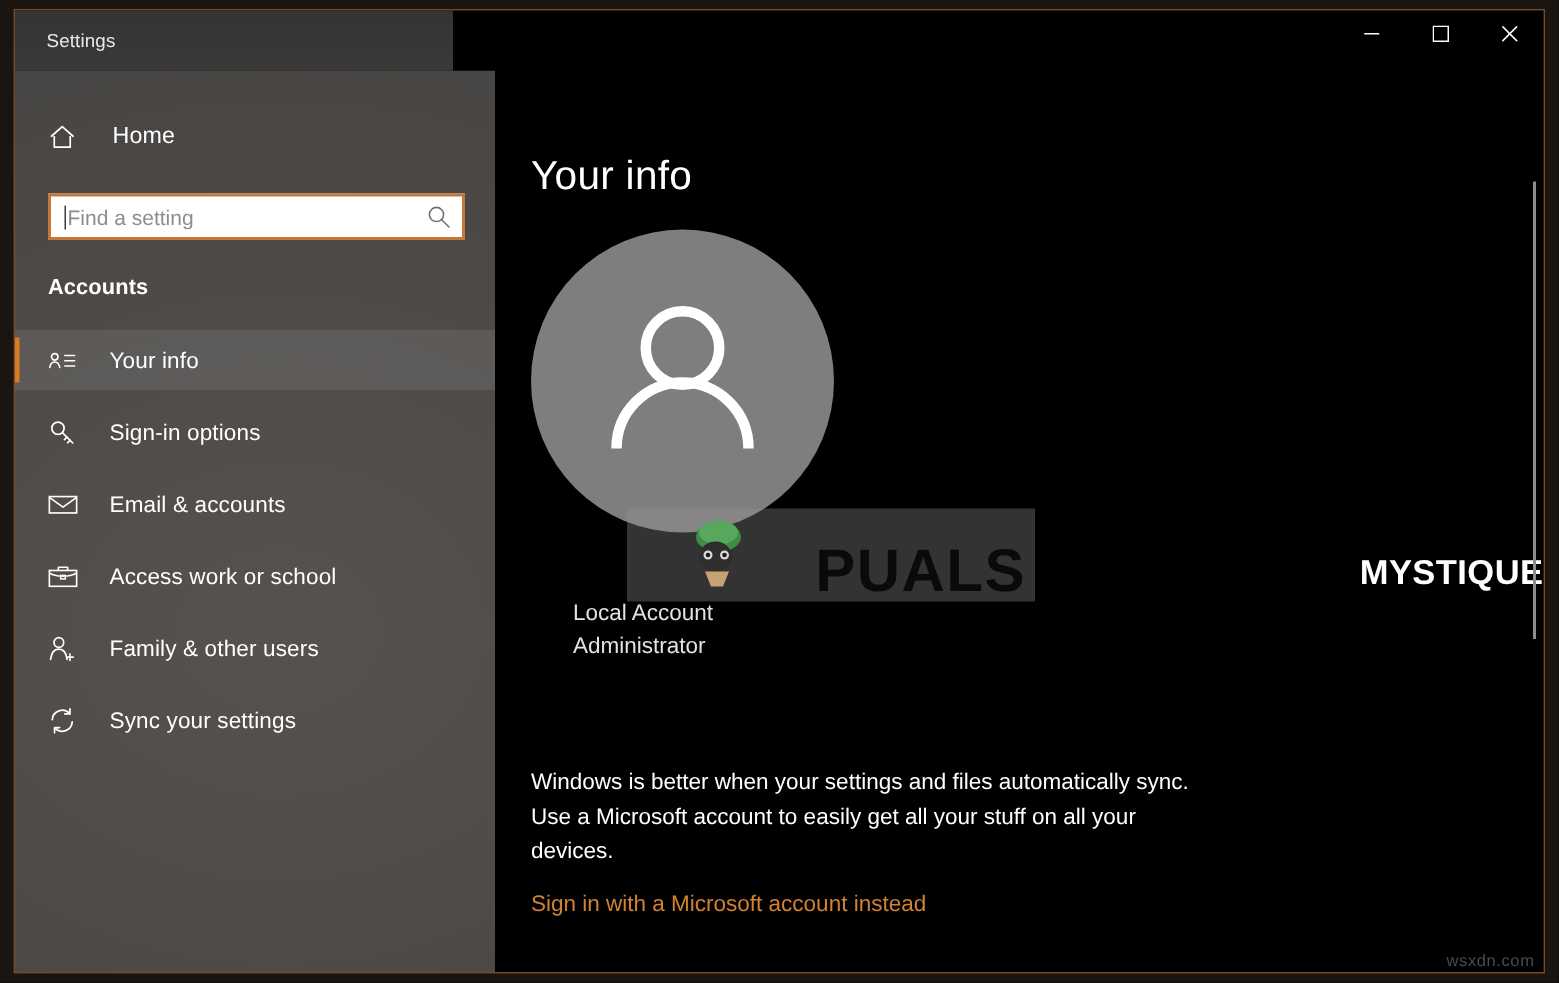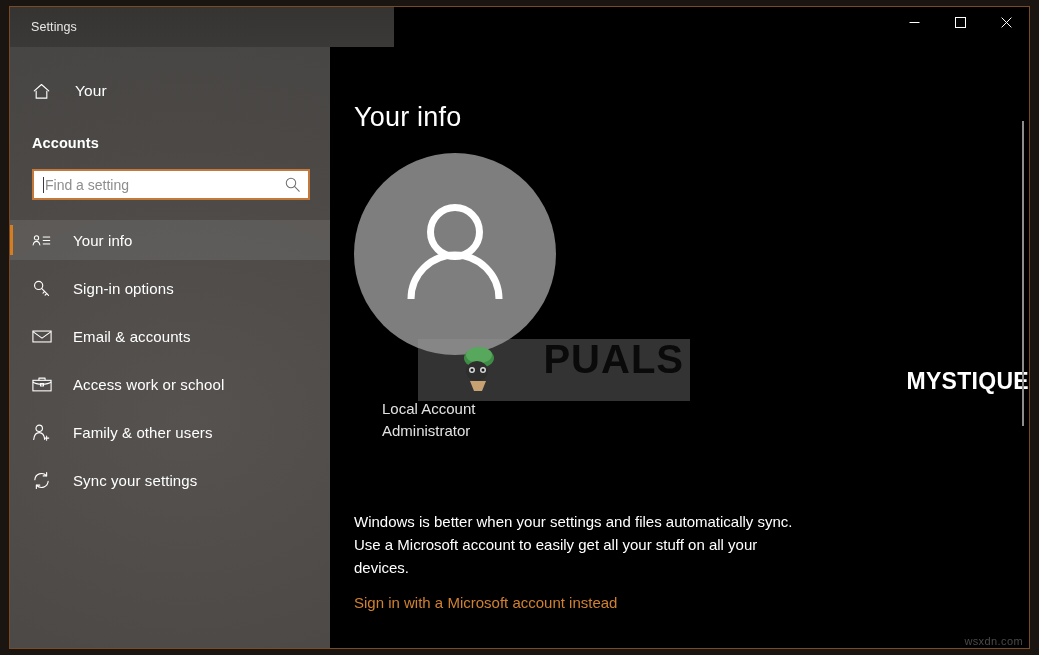--- a/index.html
+++ b/index.html
@@ -24,21 +24,21 @@
   
   #titlebar {
     height: 40px;
     flex: 0 0 40px;
     display: flex;
     align-items: flex-start;
     position: relative;
     z-index: 5;
   }
   #titlebar-left {
-    width: 384px;
+    width: 292px;
     height: 40px;
     background: linear-gradient(180deg, #363432 0%, #3b3937 100%);
     display: flex;
     align-items: center;
     padding-left: 21px;
   }
   #titlebar-title {
     color: #e8e8e8;
     font-size: 12.5px;
     letter-spacing: .1px;
@@ -212,21 +212,21 @@
     margin-left: 28px;
   }
   #account-type { margin-top: 5px; }
 
   #watermark {
     position: absolute;
     left: 64px; top: -30px;
     width: 272px; height: 62px;
     background: rgba(150,150,150,.34);
     display: flex;
-    align-items: flex-start;
+    align-items: flex-end;
     justify-content: flex-end;
     padding-right: 6px;
     pointer-events: none;
   }
   #watermark-text {
     color: #0a0a0a;
     font-size: 40px;
     font-weight: bold;
     letter-spacing: 1px;
     line-height: 1;
@@ -313,35 +313,35 @@
 
     <div id="sidebar">
 
       <div class="nav-home">
         <span class="ic">
           <svg width="19" height="19" viewBox="0 0 20 20">
             <path d="M2.4 9.3 L10 2.6 L17.6 9.3" fill="none" stroke="#ffffff" stroke-width="1.2" stroke-linecap="round" stroke-linejoin="round"></path>
             <path d="M4.4 9.1 L4.4 17 L15.6 17 L15.6 9.1" fill="none" stroke="#ffffff" stroke-width="1.2" stroke-linejoin="round"></path>
           </svg>
         </span>
-        <span class="lb">Your</span>
-      </div>
-
-      <div id="accounts-head">Accounts</div>
+        <span class="lb">Home</span>
+      </div>
 
       <div id="searchbox">
         <span id="search-caret"></span>
         <input id="search-input" type="text" autocomplete="off" placeholder="Find a setting" style="">
         <span id="search-icon">
           <svg width="17" height="17" viewBox="0 0 18 18">
             <circle cx="7.4" cy="7.4" r="5" fill="none" stroke="#707070" stroke-width="1.1"></circle>
             <line x1="11.1" y1="11.1" x2="16.2" y2="16.2" stroke="#707070" stroke-width="1.1" stroke-linecap="round"></line>
           </svg>
         </span>
       </div>
+
+      <div id="accounts-head">Accounts</div>
 
       <div id="navlist">
 
         <div class="nav-item selected">
           <span class="ic">
             <svg width="19" height="15" viewBox="0 0 22 16">
               <circle cx="5.2" cy="5.0" r="2.5" fill="none" stroke="#ffffff" stroke-width="1.2"></circle>
               <path d="M1.3 13.2 C1.9 10.2 3.4 9.0 5.2 9.0 C7.0 9.0 8.5 10.2 9.1 13.2" fill="none" stroke="#ffffff" stroke-width="1.2" stroke-linecap="round"></path>
               <line x1="12.5" y1="4.0" x2="21" y2="4.0" stroke="#ffffff" stroke-width="1.2"></line>
               <line x1="12.5" y1="8.0" x2="21" y2="8.0" stroke="#ffffff" stroke-width="1.2"></line>

